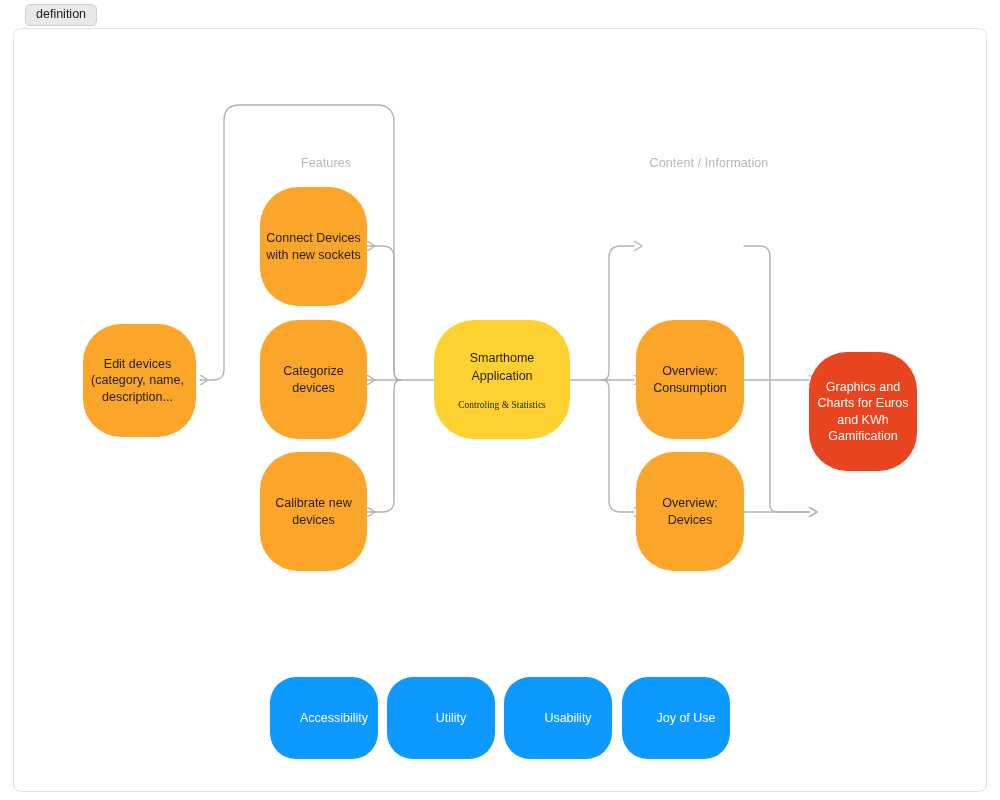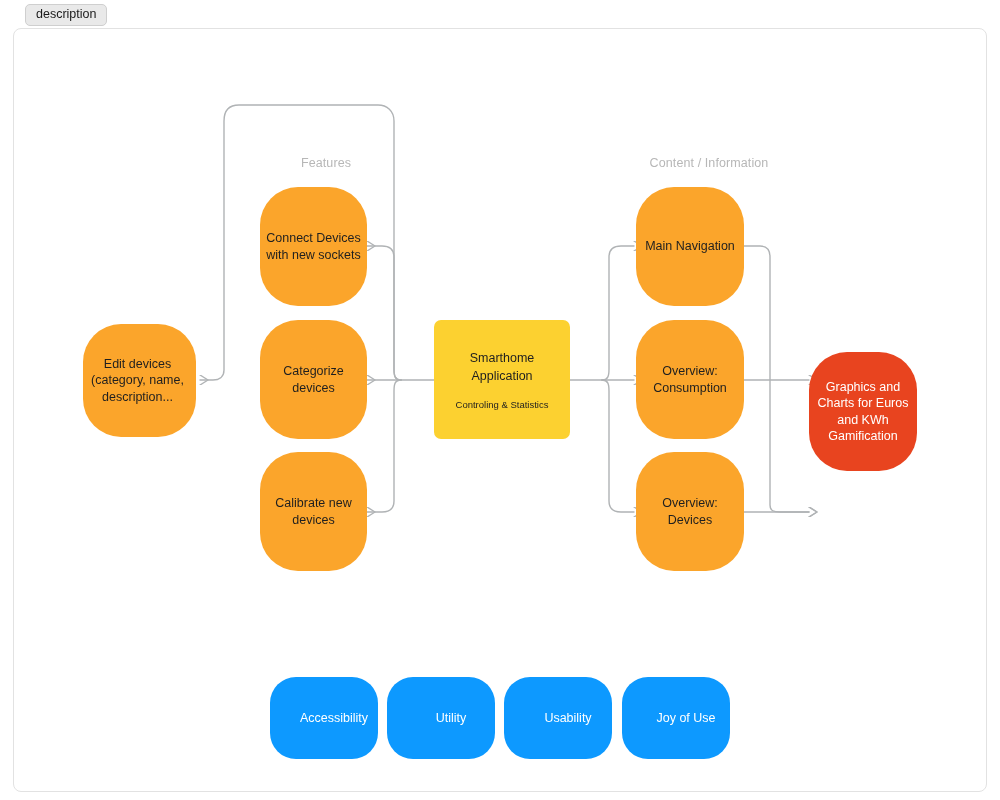--- a/index.html
+++ b/index.html
@@ -85,46 +85,46 @@
   }
   .node .label { display: block; width: 100%; }
   .node.orange { background: #fba52b; }
   .node.yellow { background: #fcd130; border-radius: 40px; }
   .node.red    { background: #e8441f; color: #ffffff; margin-top: 32px; }
   .node.blue   { background: #0d99ff; color: #ffffff; border-radius: 26px; padding-left: 24px; }
   .node.center {
     flex-direction: column;
     justify-content: center;
     gap: 0;
-    border-radius: 7px;
   }
   .node .title {
     display: block;
     font-size: 12.5px;
     line-height: 18px;
   }
   .node .subtitle {
     display: block;
     font-size: 9.5px;
     line-height: 12px;
     margin-top: 14px;
     color: #1f1f1f;
+    font-family: Liberation Serif, serif;
   }
   .node.overflow .label {
     width: 135px;
     margin-left: -4px;
   }
 </style>
 </head>
 <body>
 
 <div id="app">
 
   <div class="tabbar">
-    <div class="tab">description</div>
+    <div class="tab">definition</div>
   </div>
 
   <div class="canvas">
     <div class="stage">
 
       <svg class="edges" viewBox="0 0 972 762">
         <defs>
           <marker id="arrowL" markerWidth="10" markerHeight="10" refX="9" refY="5" orient="auto" markerUnits="userSpaceOnUse">
             <path d="M9,0 L1,5 L9,10" fill="none" stroke="#b0b3b5" stroke-width="1.4" stroke-linecap="round" stroke-linejoin="round"></path>
           </marker>
@@ -187,23 +187,20 @@
       <div class="node orange" style="left:246px; top:423px; width:107px; height:119px;">
         <span class="label">Calibrate new devices</span>
       </div>
 
       <div class="node yellow center" style="left:420px; top:291px; width:136px; height:119px;">
         <span class="title">Smarthome</span>
         <span class="title">Application</span>
         <span class="subtitle">Controling &amp; Statistics</span>
       </div>
 
-      <div class="node orange" style="left:622px; top:158px; width:108px; height:119px;">
-        <span class="label">Main Navigation</span>
-      </div>
 
       <div class="node orange" style="left:622px; top:291px; width:108px; height:119px;">
         <span class="label">Overview: Consumption</span>
       </div>
 
       <div class="node orange" style="left:622px; top:423px; width:108px; height:119px;">
         <span class="label">Overview: Devices</span>
       </div>
 
       <div class="node red" style="left:795px; top:291px; width:108px; height:119px;">

